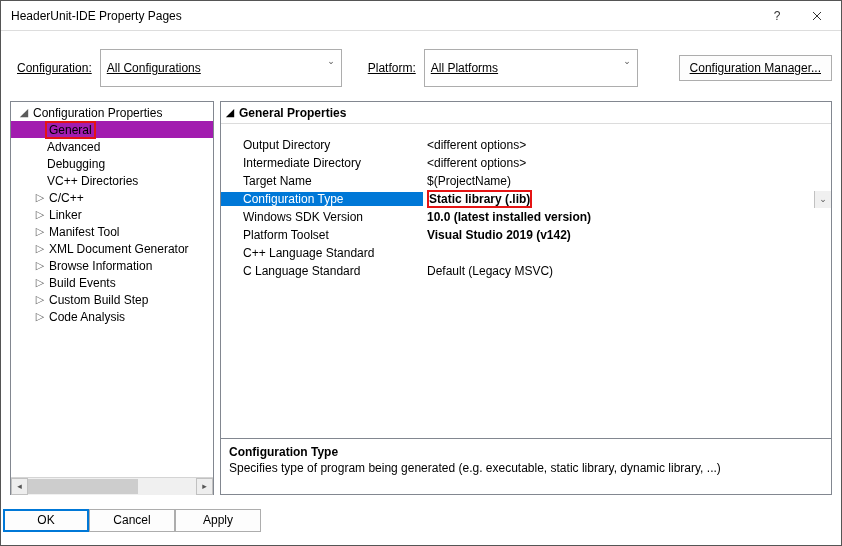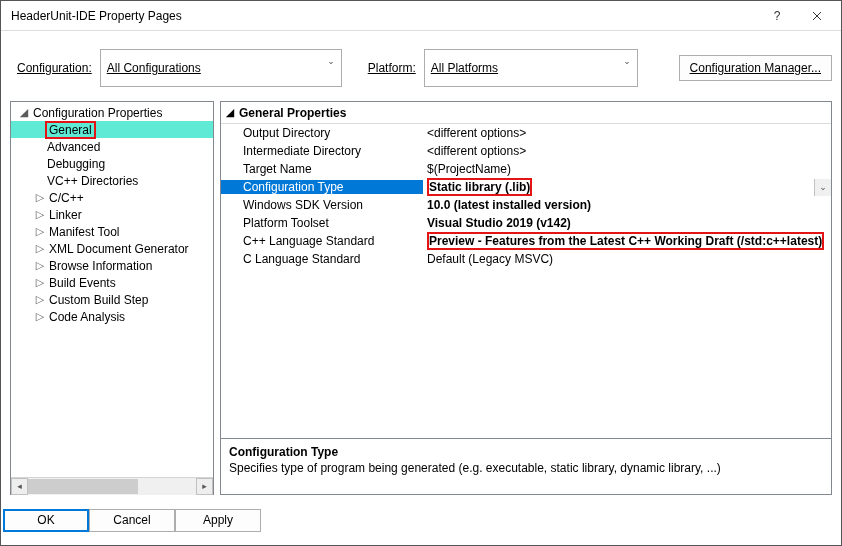--- a/index.html
+++ b/index.html
@@ -12,34 +12,34 @@
 .topbar select, .topbar .combo { height: 38px; border: 1px solid #adadad; background: #fff; padding: 0 20px 0 6px; appearance: none; position: relative; }
 .combo { display: flex; align-items: center; }
 .combo .caret { position: absolute; right: 6px; top: 6px; font-size: 9px; color: #555; }
 .btn { height: 22px; border: 1px solid #adadad; background: #fdfdfd; padding: 12px 10px; display: flex; align-items: center; }
 .main { display: flex; padding: 0 9px 0 9px; gap: 6px; flex:1; min-height:0; }
 .tree-wrap { width: 204px; border: 1px solid #828790; display:flex; flex-direction:column; }
 .tree { flex:1; overflow:hidden; padding: 2px 0; }
 .tree-row { height: 17px; display: flex; align-items: center; padding-left: 6px; white-space: nowrap; }
 .tree-row .arrow { width: 14px; text-align: center; color: #5b5b5b; font-size:11px; }
 .tree-row .txt { padding: 0 2px; }
-.tree-row.sel { background: #5eead4; color:#000; }
+.tree-row.sel { background: #a21caf; color:#000; }
 .tree-row.lvl1 { padding-left: 6px; }
 .tree-row.lvl2 { padding-left: 34px; }
 .tree-row.lvl2a { padding-left: 22px; }
 .hilite { border: 2px solid #e51414; padding: 0 0; }
 .hscroll { height:17px; border-top:1px solid #d4d4d4; display:flex; align-items:center; }
 .hscroll .sbtn { width:17px; height:17px; background:#eee; border:1px solid #c1c1c1; display:flex; align-items:center; justify-content:center; font-size:9px; color:#555; }
 .hscroll .track { flex:1; background:#f0f0f0; height:17px; display:flex; }
 .hscroll .thumb { width:110px; background:#cdcdcd; height:15px; margin:1px 0;}
 .right { flex:1; border:1px solid #828790; display:flex; flex-direction:column; min-width:0; }
 .right-head { height:22px; display:flex; align-items:center; border-bottom:1px solid #dcdcdc; }
 .right-head .arrow { width:18px; text-align:center; font-size:11px;}
 .right-head .txt { font-weight:bold; }
-.grid { flex:1; overflow:hidden; }
+.grid { flex:1; overflow:hidden;margin-top:12px; }
 .grow { height:18px; display:flex; align-items:center; }
 .grow .k { width: 202px; padding-left:22px; white-space:nowrap; overflow:hidden; }
 .grow .v { flex:1; padding-left:4px; white-space:nowrap; overflow:hidden; }
 .grow.sel .k { background:#0078d7; color:#fff; }
 .grow .dd { width:17px; text-align:center; border-left:1px solid #c1c1c1; height:17px; line-height:17px; font-size:9px; color:#555; background:#f0f0f0; }
 .grow.bold .v { font-weight:bold; }
 .grow .vbox { display:inline-block; }
 .desc { border-top:1px solid #828790; height:56px; padding:6px 8px; }
 .desc .h { font-weight:bold; margin-bottom:2px; }
 .footer { height:50px; display:flex; align-items:center; justify-content:flex-start; padding:0 2px; }
@@ -164,21 +164,20 @@
         <div class="grow bold">
           <div class="k">Windows SDK Version</div>
           <div class="v"><span class="vbox">10.0 (latest installed version)</span></div>
         </div>
         <div class="grow bold">
           <div class="k">Platform Toolset</div>
           <div class="v"><span class="vbox">Visual Studio 2019 (v142)</span></div>
         </div>
         <div class="grow bold">
           <div class="k">C++ Language Standard</div>
-          <div class="v"><span class="vbox hilite">Preview - Features from the Latest C++ Working Draft (/std:c++latest)</span></div>
         </div>
         <div class="grow">
           <div class="k">C Language Standard</div>
           <div class="v"><span class="vbox">Default (Legacy MSVC)</span></div>
         </div>
       </div>
     <div class="desc">
       <div class="h">Configuration Type</div>
       <div>Specifies type of program being generated (e.g. executable, static library, dynamic library, ...)</div>
     </div>

